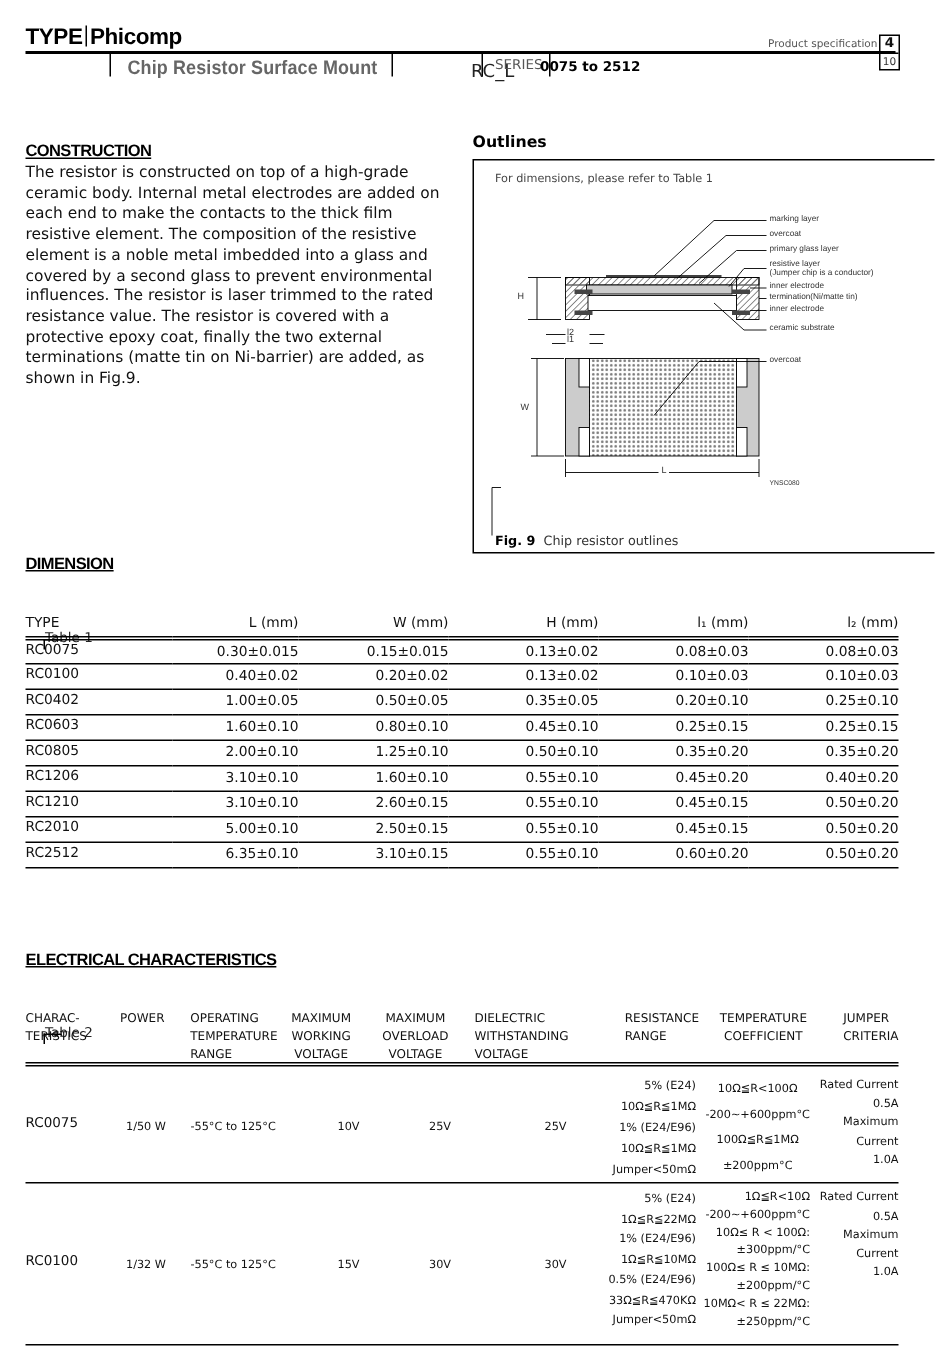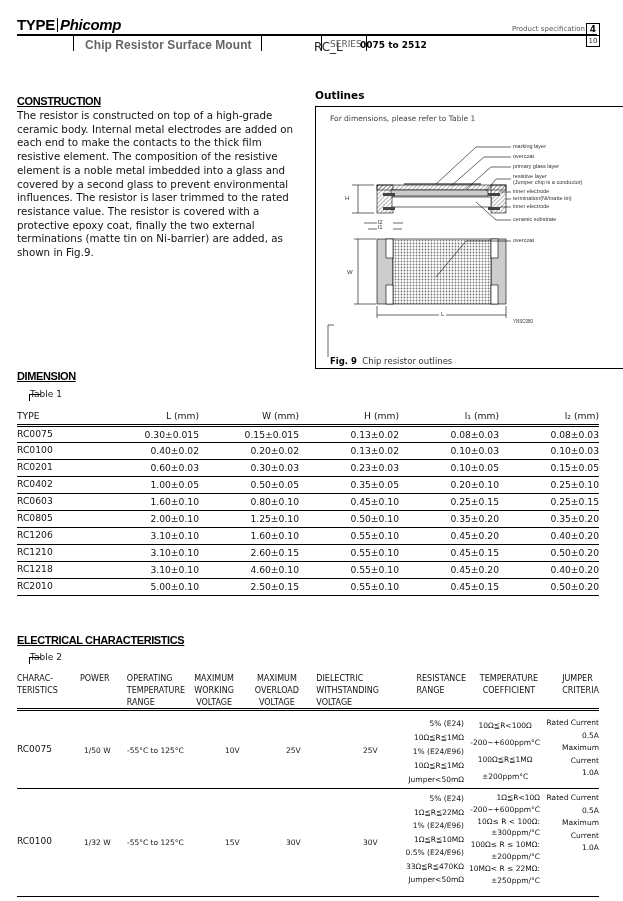--- a/index.html
+++ b/index.html
@@ -3,21 +3,21 @@
 <meta charset="utf-8">
 <style>
   * { box-sizing: border-box; margin: 0; padding: 0; }
   html, body { width: 623px; height: 901px; background: #fff; overflow: hidden; }
   body { font-family: "DejaVu Sans", sans-serif; color: #111; position: relative; }
 
   
   .hdr { position: absolute; left: 0; top: 0; width: 623px; height: 60px; }
   .brand { position: absolute; left: 17px; top: 16px; font-family: "Liberation Sans", sans-serif; font-weight: bold; font-size: 15px; letter-spacing: -0.3px; color: #000; }
   .brand .sep { display:inline-block; width:1px; height:14px; background:#000; margin:0 2px -2px 2px; }
-  .brand .phi { font-style: italic; }
+  .brand .phi { }
   .hdr-line { position: absolute; left: 17px; top: 34px; width: 580px; height: 2px; background: #000; }
   .hdr-vline { position: absolute; width: 1px; background: #000; top: 36px; height: 15px; }
   .hdr-title { position: absolute; left: 85px; top: 37px; font-family: "Liberation Sans", sans-serif; font-weight: bold; font-size: 13px; color: #666; transform: scaleX(0.92); transform-origin: left; letter-spacing: 0.1px; }
   .hdr-rcl { position: absolute; left: 279px; top: 40px; font-size: 12px; color: #222; padding-left: 35px; }
   .hdr-series { position: absolute; left: 330px; top: 39px; font-size: 9px; color: #555; }
   .hdr-range { position: absolute; left: 360px; top: 40px; font-size: 9px; font-weight: bold; color: #000; }
   .prodspec { position: absolute; left: 512px; top: 25px; font-size: 7px; color: #555; }
   .pagebox { position: absolute; left: 586px; top: 23px; width: 14px; height: 24px; border: 1px solid #000; text-align: center; }
   .pagebox .pn { font-size: 9px; font-weight: bold; line-height: 11px; border-bottom: 1px solid #000; }
   .pagebox .pt { font-size: 7px; line-height: 11px; color: #333; }
@@ -30,21 +30,21 @@
 
   
   .outlines-title { position: absolute; left: 315px; top: 89px; font-weight: bold; font-size: 10.5px; color: #000; }
   .fig-box { position: absolute; left: 315px; top: 106px; width: 311px; height: 263px; border: 1px solid #000; }
   .fig-note { position: absolute; left: 14px; top: 7px; font-size: 7.5px; color: #444; }
   .fig-caption { position: absolute; left: 14px; top: 249px; font-size: 8.5px; color: #333; }
   .fig-caption b { color: #000; font-weight: bold; }
   .fig-label { position: absolute; font-size: 5.5px; color: #333; white-space: nowrap; font-family: "Liberation Sans", sans-serif; }
 
   
-  .table-label { position: absolute; font-size: 9px; color: #222; }
+  .table-label { position: absolute; font-size: 9px; color: #222; margin-top: 32px; }
   .table-label::before { content: ""; position: absolute; left: -1px; top: 5px; width: 12px; height: 1px; background: #000; }
   .table-label::after { content: ""; position: absolute; left: -1px; top: 5px; width: 1px; height: 7px; background: #000; }
 
   table.dim { position: absolute; left: 17px; top: 409px; width: 582px; border-collapse: collapse; font-size: 9.2px; }
   table.dim th { font-weight: normal; text-align: right; padding: 1px 0 2px 0; height: 16px; border-bottom: 3px double #000; }
   table.dim th:first-child { text-align: left; }
   table.dim td { text-align: right; height: 17px; border-bottom: 1px solid #000; padding: 0; vertical-align: middle; }
   table.dim td:first-child { text-align: left; vertical-align: top; padding-top: 1px; }
 
   
@@ -199,28 +199,20 @@
       </tr>
     <tr data-name="table-row">
         <td data-name="cell-type">RC0100</td>
         <td data-name="cell-l">0.40±0.02</td>
         <td data-name="cell-w">0.20±0.02</td>
         <td data-name="cell-h">0.13±0.02</td>
         <td data-name="cell-l1">0.10±0.03</td>
         <td data-name="cell-l2">0.10±0.03</td>
       </tr>
     <tr data-name="table-row">
-        <td data-name="cell-type">RC0201</td>
-        <td data-name="cell-l">0.60±0.03</td>
-        <td data-name="cell-w">0.30±0.03</td>
-        <td data-name="cell-h">0.23±0.03</td>
-        <td data-name="cell-l1">0.10±0.05</td>
-        <td data-name="cell-l2">0.15±0.05</td>
-      </tr>
-    <tr data-name="table-row">
         <td data-name="cell-type">RC0402</td>
         <td data-name="cell-l">1.00±0.05</td>
         <td data-name="cell-w">0.50±0.05</td>
         <td data-name="cell-h">0.35±0.05</td>
         <td data-name="cell-l1">0.20±0.10</td>
         <td data-name="cell-l2">0.25±0.10</td>
       </tr>
     <tr data-name="table-row">
         <td data-name="cell-type">RC0603</td>
         <td data-name="cell-l">1.60±0.10</td>
@@ -247,33 +239,33 @@
       </tr>
     <tr data-name="table-row">
         <td data-name="cell-type">RC1210</td>
         <td data-name="cell-l">3.10±0.10</td>
         <td data-name="cell-w">2.60±0.15</td>
         <td data-name="cell-h">0.55±0.10</td>
         <td data-name="cell-l1">0.45±0.15</td>
         <td data-name="cell-l2">0.50±0.20</td>
       </tr>
     <tr data-name="table-row">
-        <td data-name="cell-type">RC1218</td>
-        <td data-name="cell-l">3.10±0.10</td>
-        <td data-name="cell-w">4.60±0.10</td>
-        <td data-name="cell-h">0.55±0.10</td>
-        <td data-name="cell-l1">0.45±0.20</td>
-        <td data-name="cell-l2">0.40±0.20</td>
-      </tr>
-    <tr data-name="table-row">
         <td data-name="cell-type">RC2010</td>
         <td data-name="cell-l">5.00±0.10</td>
         <td data-name="cell-w">2.50±0.15</td>
         <td data-name="cell-h">0.55±0.10</td>
         <td data-name="cell-l1">0.45±0.15</td>
+        <td data-name="cell-l2">0.50±0.20</td>
+      </tr>
+    <tr data-name="table-row">
+        <td data-name="cell-type">RC2512</td>
+        <td data-name="cell-l">6.35±0.10</td>
+        <td data-name="cell-w">3.10±0.15</td>
+        <td data-name="cell-h">0.55±0.10</td>
+        <td data-name="cell-l1">0.60±0.20</td>
         <td data-name="cell-l2">0.50±0.20</td>
       </tr>
   </tbody>
 </table>
 
 <div class="sec-title" style="left:17px; top:634px;" data-name="electrical-heading">ELECTRICAL CHARACTERISTICS</div>
 <div class="table-label" style="left:30px; top:652px;" data-name="table-2-label">Table 2</div>
 
 <div class="elec-head" data-name="electrical-table-header">
   <div class="eh left" style="left:0" data-name="col-characteristics">CHARAC-

